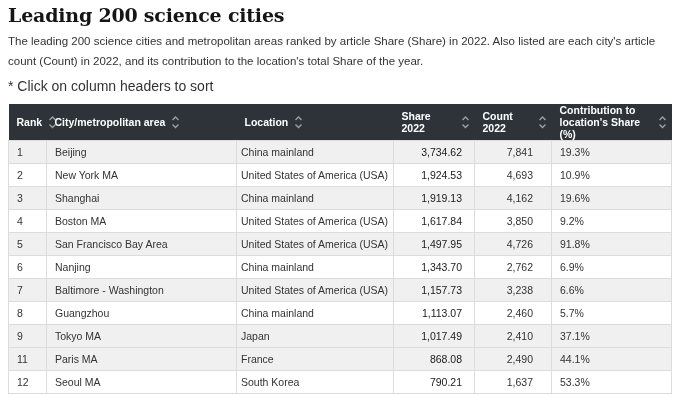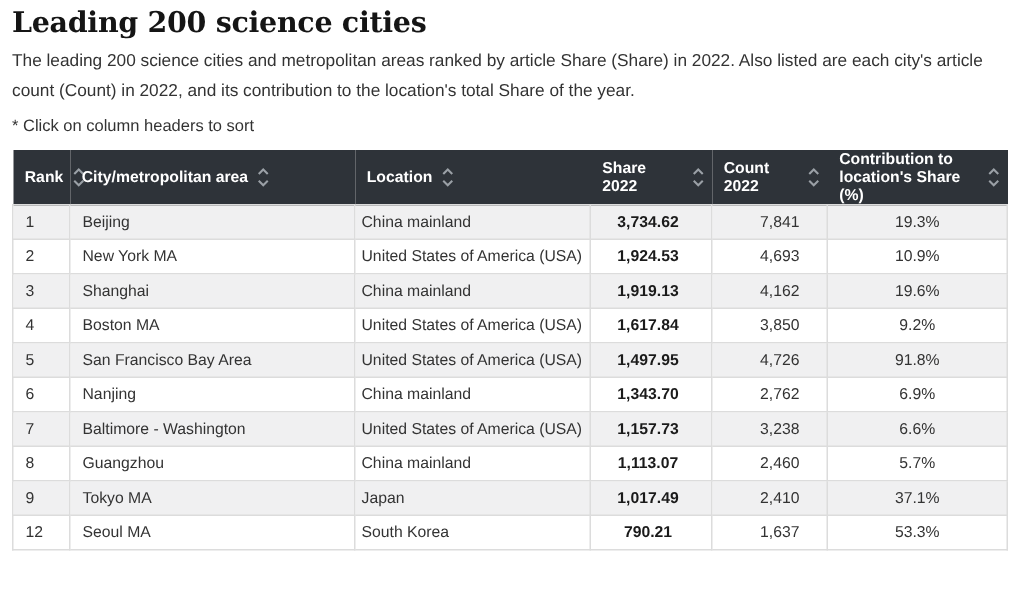--- a/index.html
+++ b/index.html
@@ -19,21 +19,21 @@
     margin-bottom: 5px;
   }
   .page-desc {
     font-size: 11.5px;
     line-height: 20px;
     color: #333333;
     max-width: 660px;
     margin-bottom: 7px;
   }
   .sort-note {
-    font-size: 11px;
+    font-size: 14px;
     color: #333333;
     margin-bottom: 10px;
   }
   table.rank-table {
     border-collapse: collapse;
     table-layout: fixed;
     width: 663px;
   }
   .col-w-rank { width: 38px; }
   .col-w-city { width: 190px; }
@@ -71,23 +71,23 @@
     border: 1px solid #dcdcdc;
     color: #333333;
     background: #ffffff;
     overflow: hidden;
     white-space: nowrap;
   }
   tbody tr.striped td { background: #f0f0f1; }
   td.col-rank { padding-left: 8px; }
   td.col-city { }
   td.col-location { padding-left: 4px; }
-  td.col-share { text-align: center; padding-right: 12px; font-weight: 700; color: #1a1a1a; }
+  td.col-share { text-align: right; padding-right: 12px; font-weight: 400; color: #1a1a1a; }
   td.col-count { text-align: right; padding-right: 18px; }
-  td.col-contribution { text-align: center; }
+  td.col-contribution { }
 </style>
 </head>
 <body>
 
 <h1 class="page-title">Leading 200 science cities</h1>
 
 <p class="page-desc">The leading 200 science cities and metropolitan areas ranked by article Share (Share) in 2022. Also listed are each city's article count (Count) in 2022, and its contribution to the location's total Share of the year.</p>
 
 <p class="sort-note">* Click on column headers to sort</p>
 
@@ -236,20 +236,28 @@
         <td class="col-contribution">5.7%</td>
       </tr>
       <tr class="striped">
         <td class="col-rank">9</td>
         <td class="col-city">Tokyo MA</td>
         <td class="col-location">Japan</td>
         <td class="col-share">1,017.49</td>
         <td class="col-count">2,410</td>
         <td class="col-contribution">37.1%</td>
       </tr>
+      <tr class="striped">
+        <td class="col-rank">11</td>
+        <td class="col-city">Paris MA</td>
+        <td class="col-location">France</td>
+        <td class="col-share">868.08</td>
+        <td class="col-count">2,490</td>
+        <td class="col-contribution">44.1%</td>
+      </tr>
       <tr>
         <td class="col-rank">12</td>
         <td class="col-city">Seoul MA</td>
         <td class="col-location">South Korea</td>
         <td class="col-share">790.21</td>
         <td class="col-count">1,637</td>
         <td class="col-contribution">53.3%</td>
       </tr>
     </tbody>
 </table>

